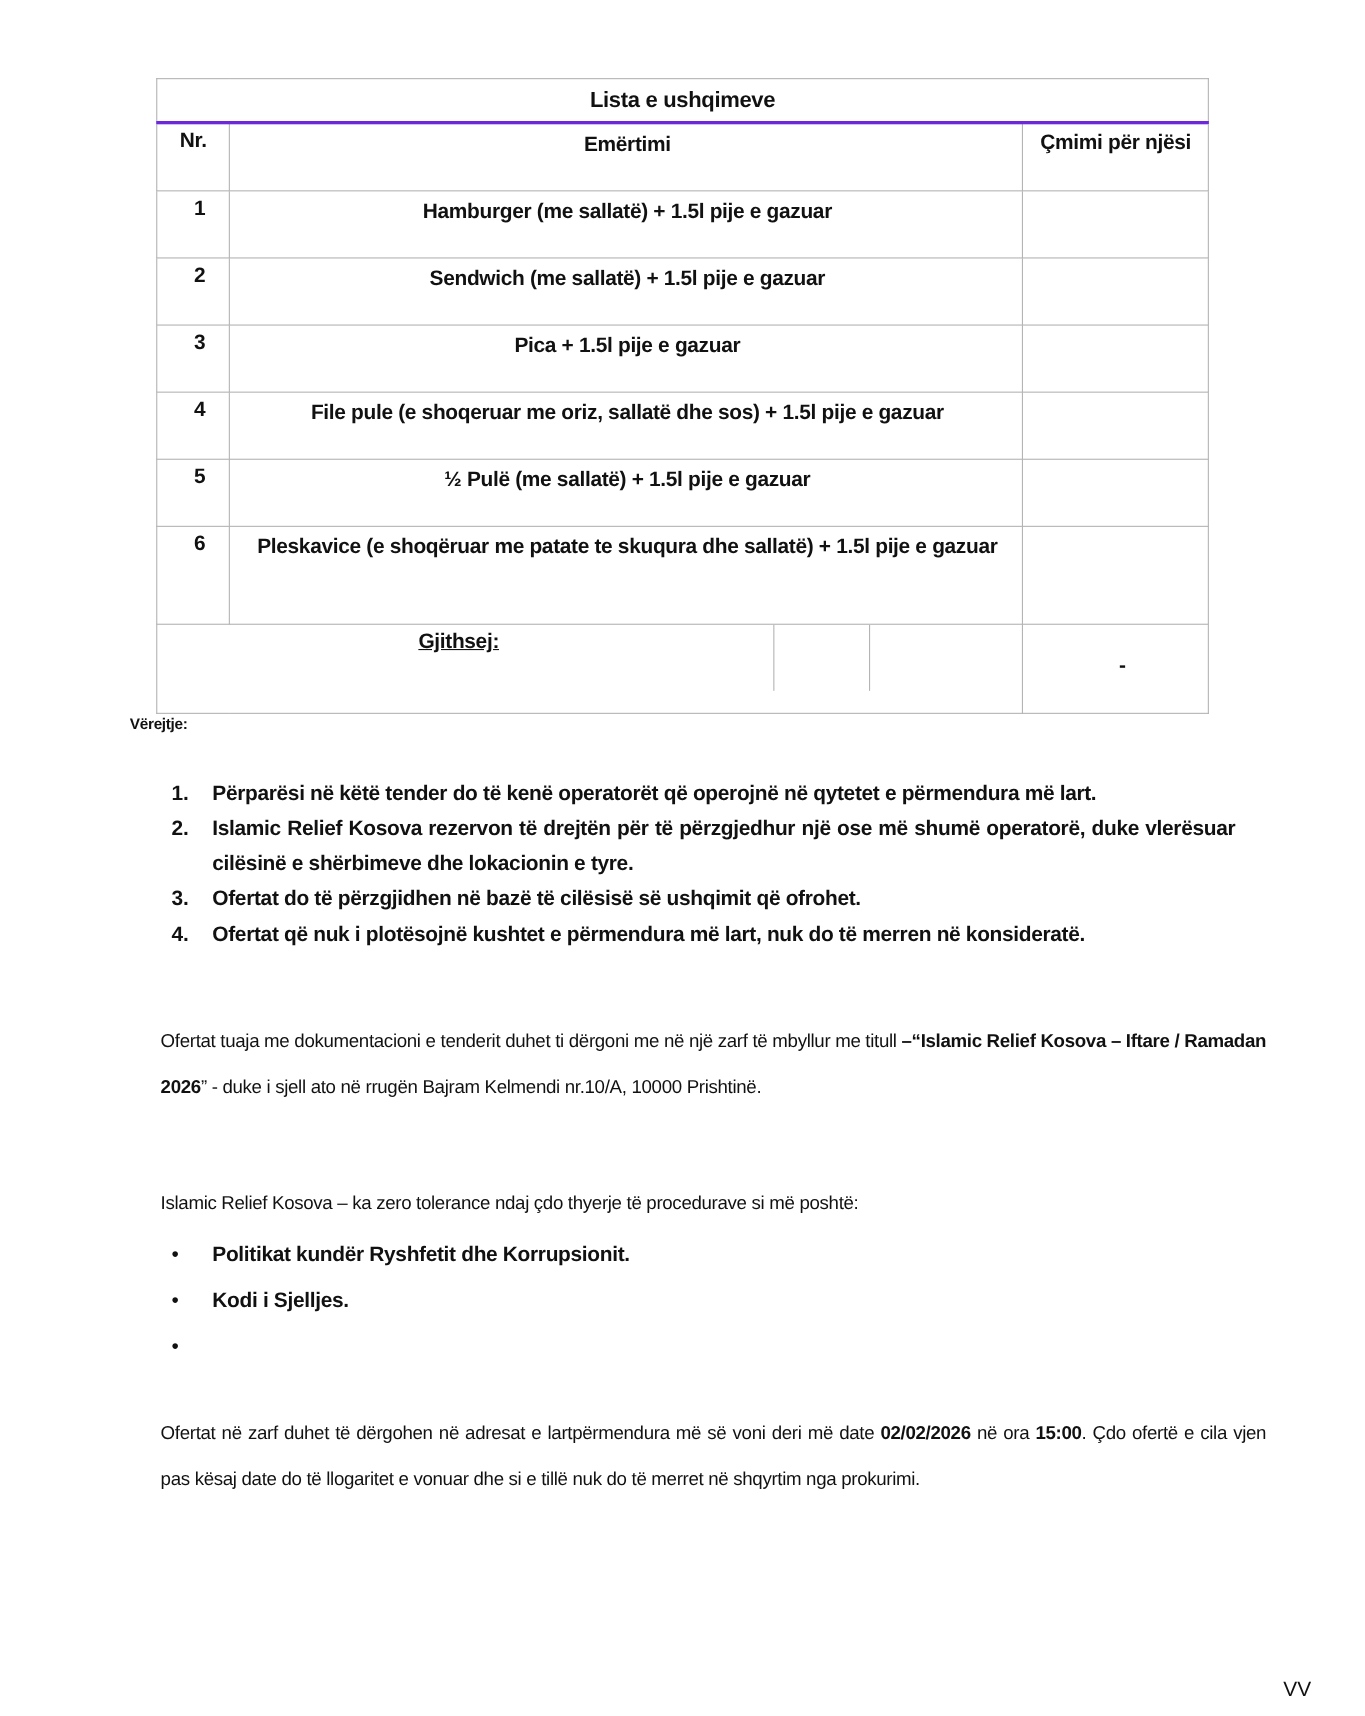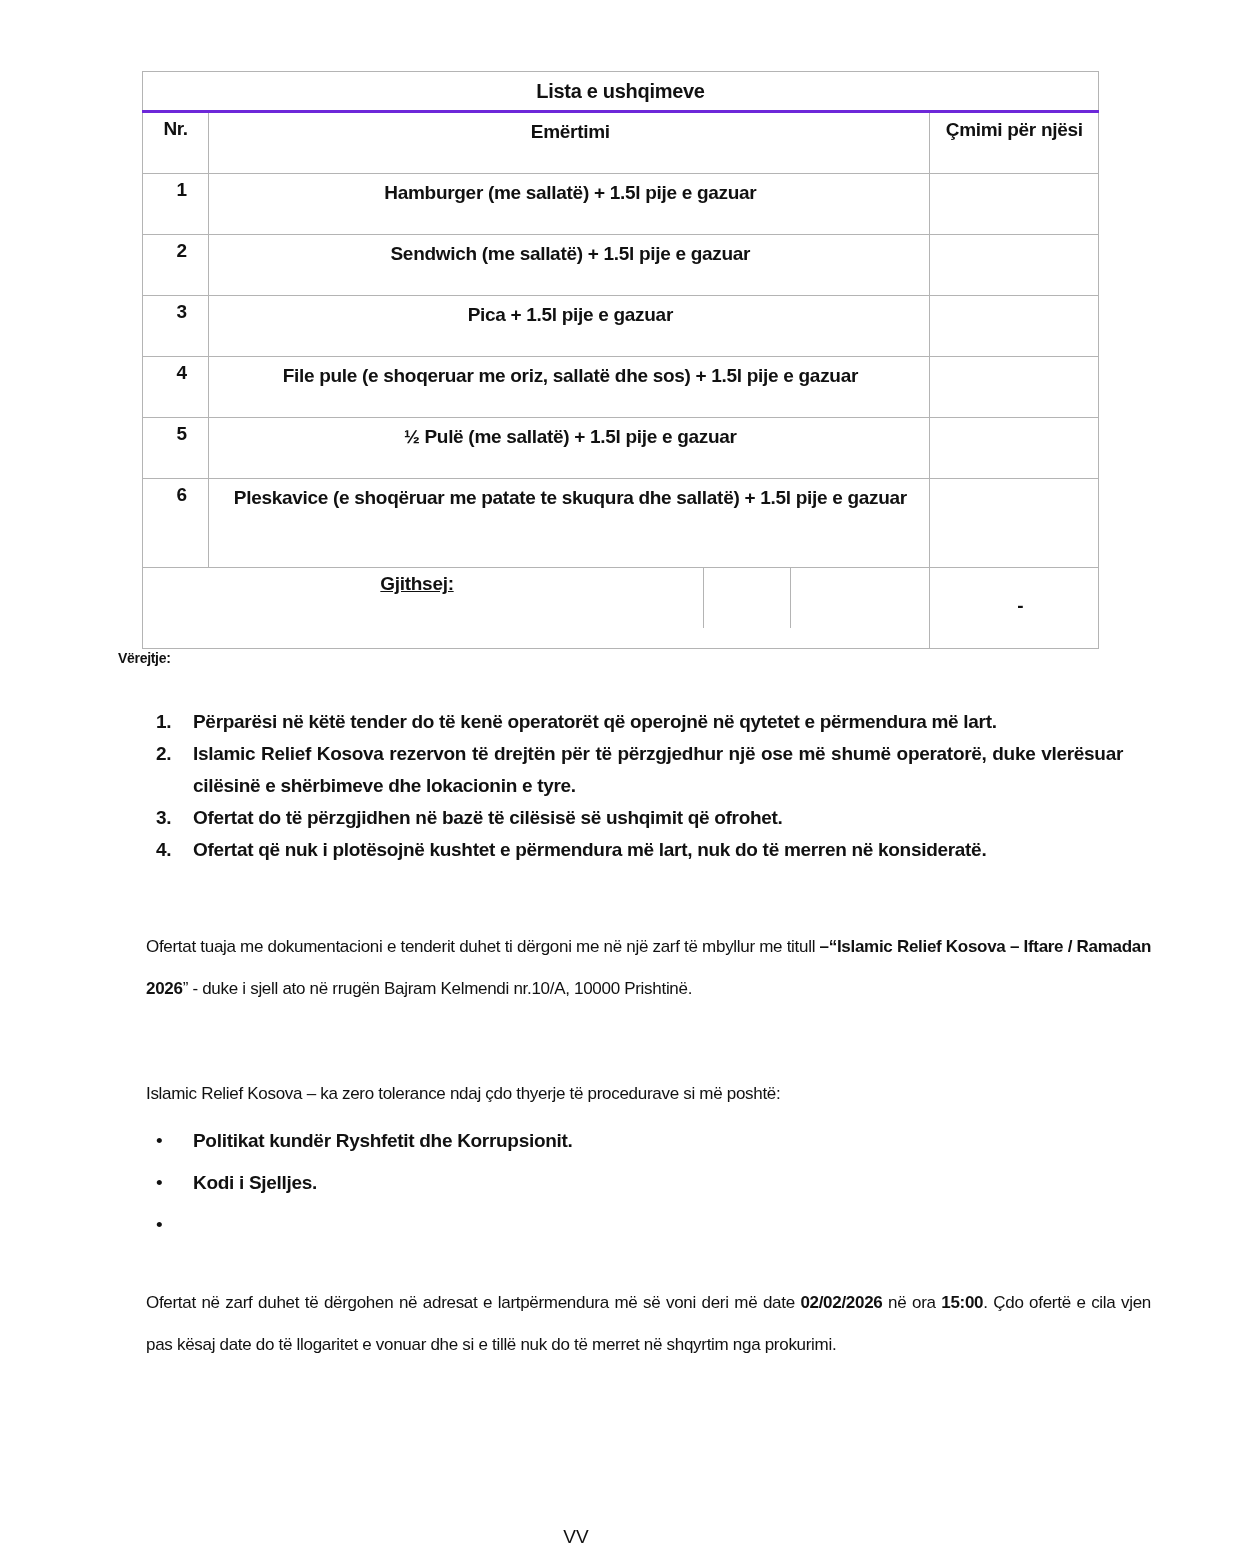--- a/index.html
+++ b/index.html
@@ -46,21 +46,21 @@
     line-height: 42px; text-align: justify; margin: 16px;
   }
   .para b { font-weight: bold; }
   .bullets {
     position: absolute; left: 118px; top: 1120px; width: 1005px; margin: 0; padding: 0; list-style: none;
     font-size: 19px; font-weight: bold; letter-spacing: -0.3px; line-height: 42px;
   }
   .bullets li { position: relative; padding-left: 75px; }
   .bullets .dot { position: absolute; left: 38px; top: 0; font-weight: normal; }
   .page-number {
-    position: absolute; left: 0; width: 1152px; top: 1526px; text-align: center; font-size: 19px;
+    position: absolute; left: 0; width: 1152px; top: 1526px; text-align: right; font-size: 19px; padding-left: 40px;
   }
 </style>
 </head>
 <body>
 
 <table class="food-table">
   <colgroup>
       <col class="col-nr">
       <col class="col-name">
       <col class="col-price">

